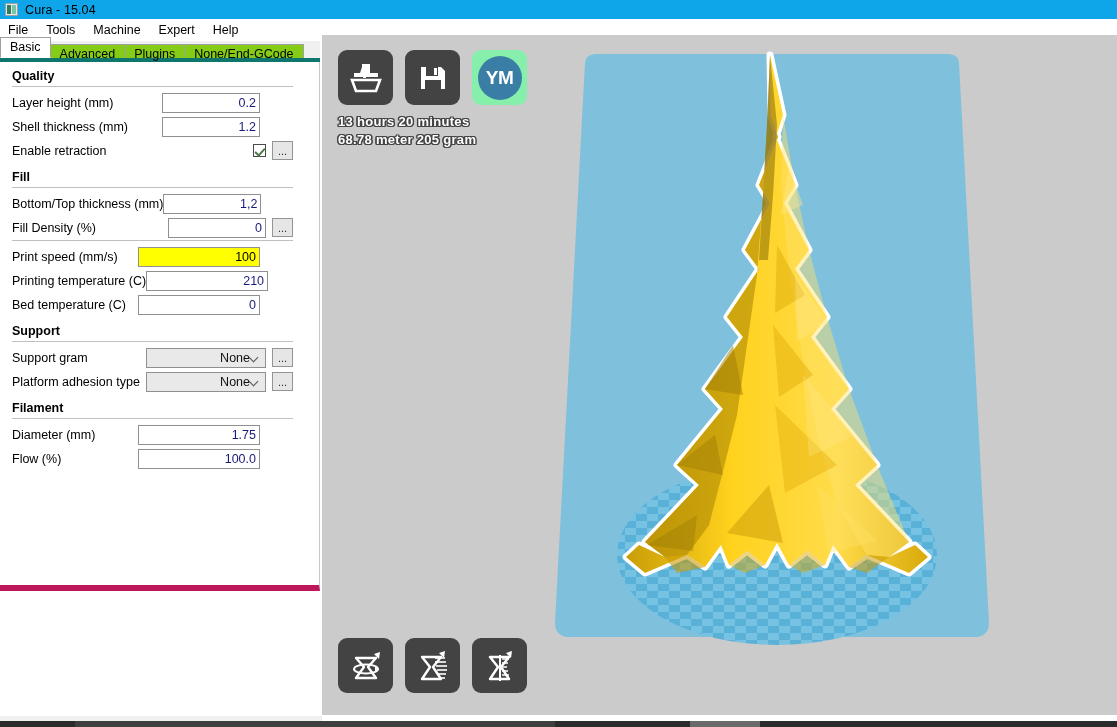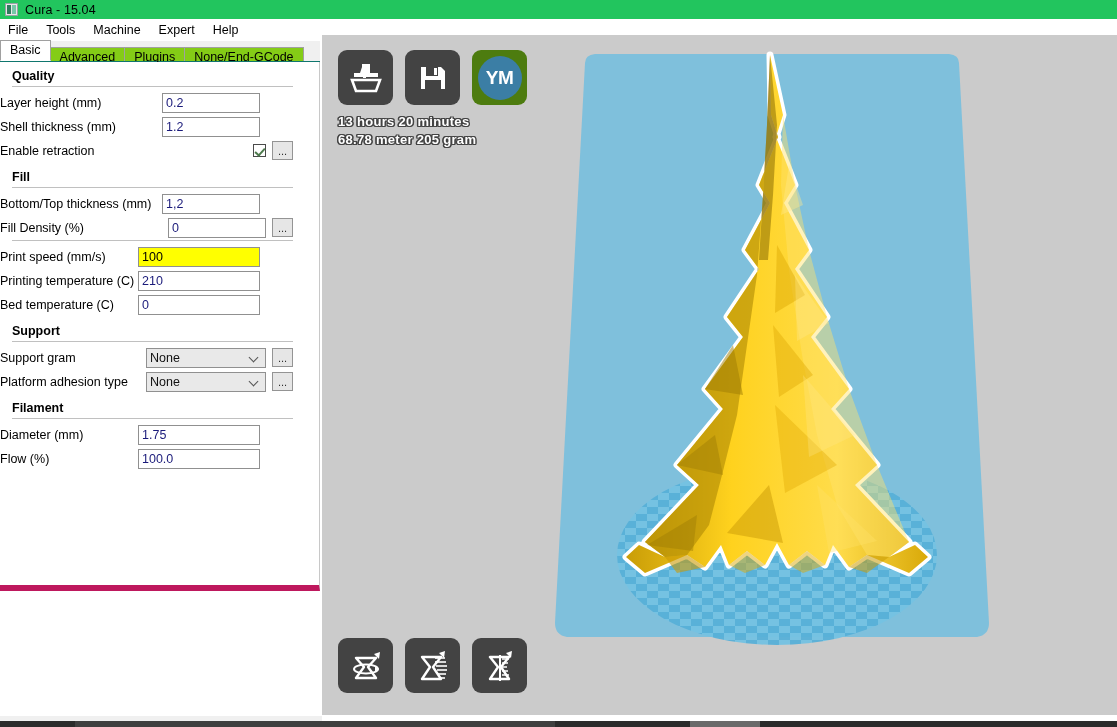--- a/index.html
+++ b/index.html
@@ -13,21 +13,21 @@
   #app {
     position: relative;
     width: 1117px; height: 727px;
     background: #ffffff;
   }
 
   
   .titlebar {
     position: absolute; left: 0; top: 0;
     width: 1117px; height: 19px;
-    background: #22c55e;
+    background: #0ea5e9;
     display: flex; align-items: center;
     padding-left: 5px;
   }
   .title-icon {
     width: 13px; height: 13px;
     background: #e8e8e8;
     border: 1px solid #9aa0a6;
     position: relative;
     margin-right: 7px;
     flex: none;
@@ -61,21 +61,21 @@
     margin-right: 9px;
     cursor: default;
   }
 
   
   .tabstrip {
     position: absolute; left: 0; top: 41px;
     width: 320px; height: 21px;
     background: #f0f0f0;
     display: flex; align-items: flex-end;
-    border-bottom: 1px solid #0f766e;
+    border-bottom: 4px solid #0f766e;
   }
   .tab {
     font-size: 12.5px; color: #000;
     height: 14px; line-height: 19px;
     padding: 0 9px;
     border: 1px solid #a0a0a0;
     border-bottom: none;
     background: #84cc16;
     margin-right: -1px;
     cursor: default;
@@ -101,20 +101,22 @@
     padding: 7px 0 2px 12px;
   }
   .group-rule {
     height: 1px; background: #c0c0c0;
     margin: 1px 26px 4px 12px;
   }
   .row {
     display: flex; align-items: center;
     height: 23px;
     margin-bottom: 1px;
+    padding-left: 12px;
+    text-align: right;
   }
   .row-label {
     font-size: 12.5px; color: #000;
     flex: none;
     white-space: nowrap;
   }
   .field {
     font-size: 12.5px; color: #1a1a7a;
     border: 1px solid #909090;
     background: #ffffff;
@@ -187,21 +189,21 @@
     display: flex; gap: 12px;
     z-index: 6;
   }
   .tool-btn {
     width: 55px; height: 55px;
     background: #434343;
     border-radius: 9px;
     display: flex; align-items: center; justify-content: center;
     cursor: default;
   }
-  .tool-btn.ym { background: #4d7c0f; }
+  .tool-btn.ym { background: #86efac; }
   .ym-circle {
     width: 44px; height: 44px; border-radius: 50%;
     background: #3b7ea5;
     display: flex; align-items: center; justify-content: center;
     color: #ffffff; font-size: 19px; font-weight: bold;
     letter-spacing: -0.5px;
   }
   .stats {
     position: absolute; left: 16px; top: 78px;
     z-index: 6;

